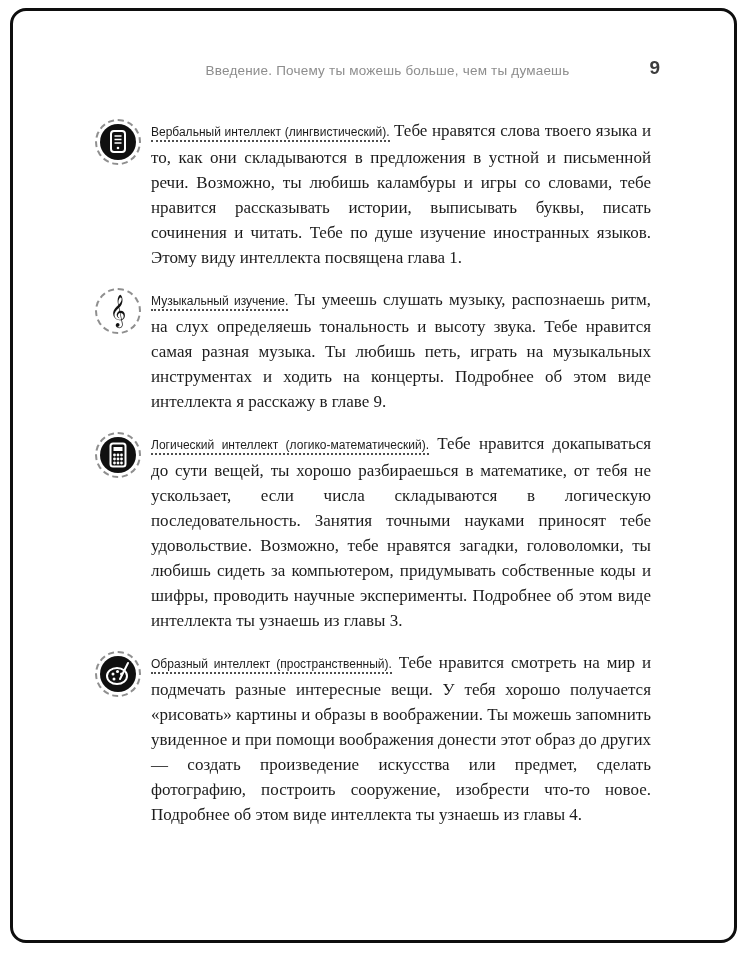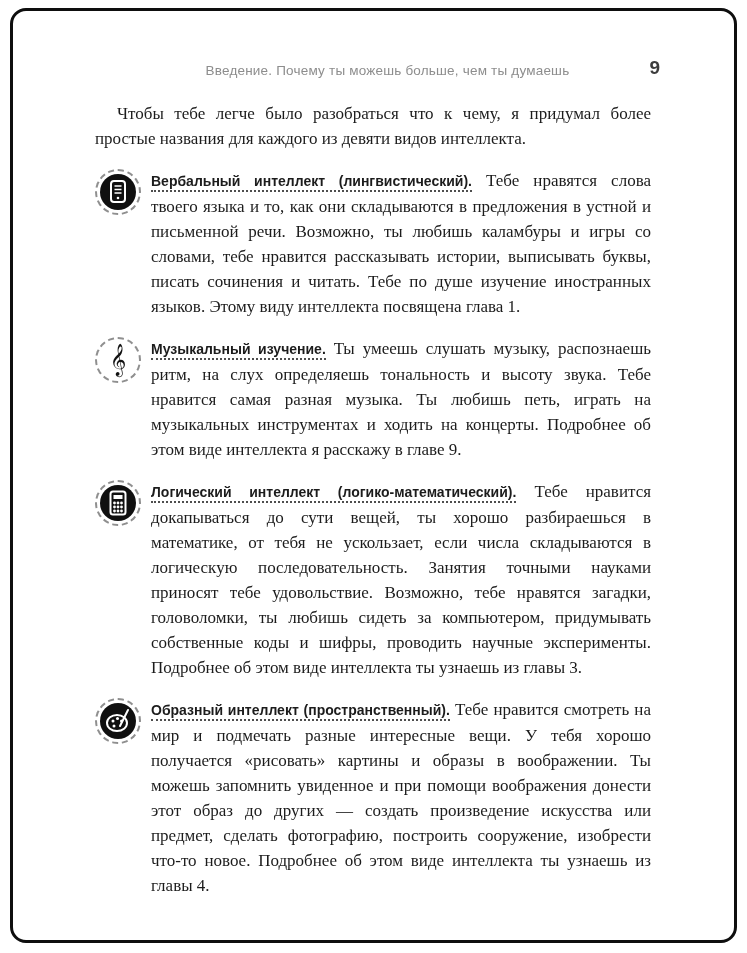--- a/index.html
+++ b/index.html
@@ -76,37 +76,36 @@
   .section p {
     margin: 0;
     flex: 1;
     text-align: justify;
     font-size: 17px;
     line-height: 25px;
     hyphens: auto;
   }
   .heading {
     font-family: "Liberation Sans", sans-serif;
-    font-weight: 700;
-    font-size: 14px;
+    font-weight: 400;
+    font-size: 12px;
     border-bottom: 2px dotted #4e4e4e;
     padding-bottom: 1px;
   }
 </style>
 </head>
 <body>
 
 <div class="frame">
 
   <div class="running-head">Введение. Почему ты можешь больше, чем ты думаешь</div>
   <div class="page-num">9</div>
 
   <div class="content">
 
-    <p class="intro">Чтобы тебе легче было разобраться что к чему, я придумал более простые названия для каждого из девяти видов интеллекта.</p>
 
     <div class="section">
       <div class="icon-wrap">
         <div class="icon-core">
           <svg width="36" height="36" viewBox="0 0 36 36">
             <rect x="11" y="7" width="14" height="21" rx="3" fill="none" stroke="#fff" stroke-width="2"></rect>
             <line x1="14.5" y1="12" x2="21.5" y2="12" stroke="#fff" stroke-width="1.4"></line>
             <line x1="14.5" y1="15.5" x2="21.5" y2="15.5" stroke="#fff" stroke-width="1.4"></line>
             <line x1="14.5" y1="19" x2="21.5" y2="19" stroke="#fff" stroke-width="1.4"></line>
             <circle cx="18" cy="24" r="1.3" fill="#fff"></circle>

